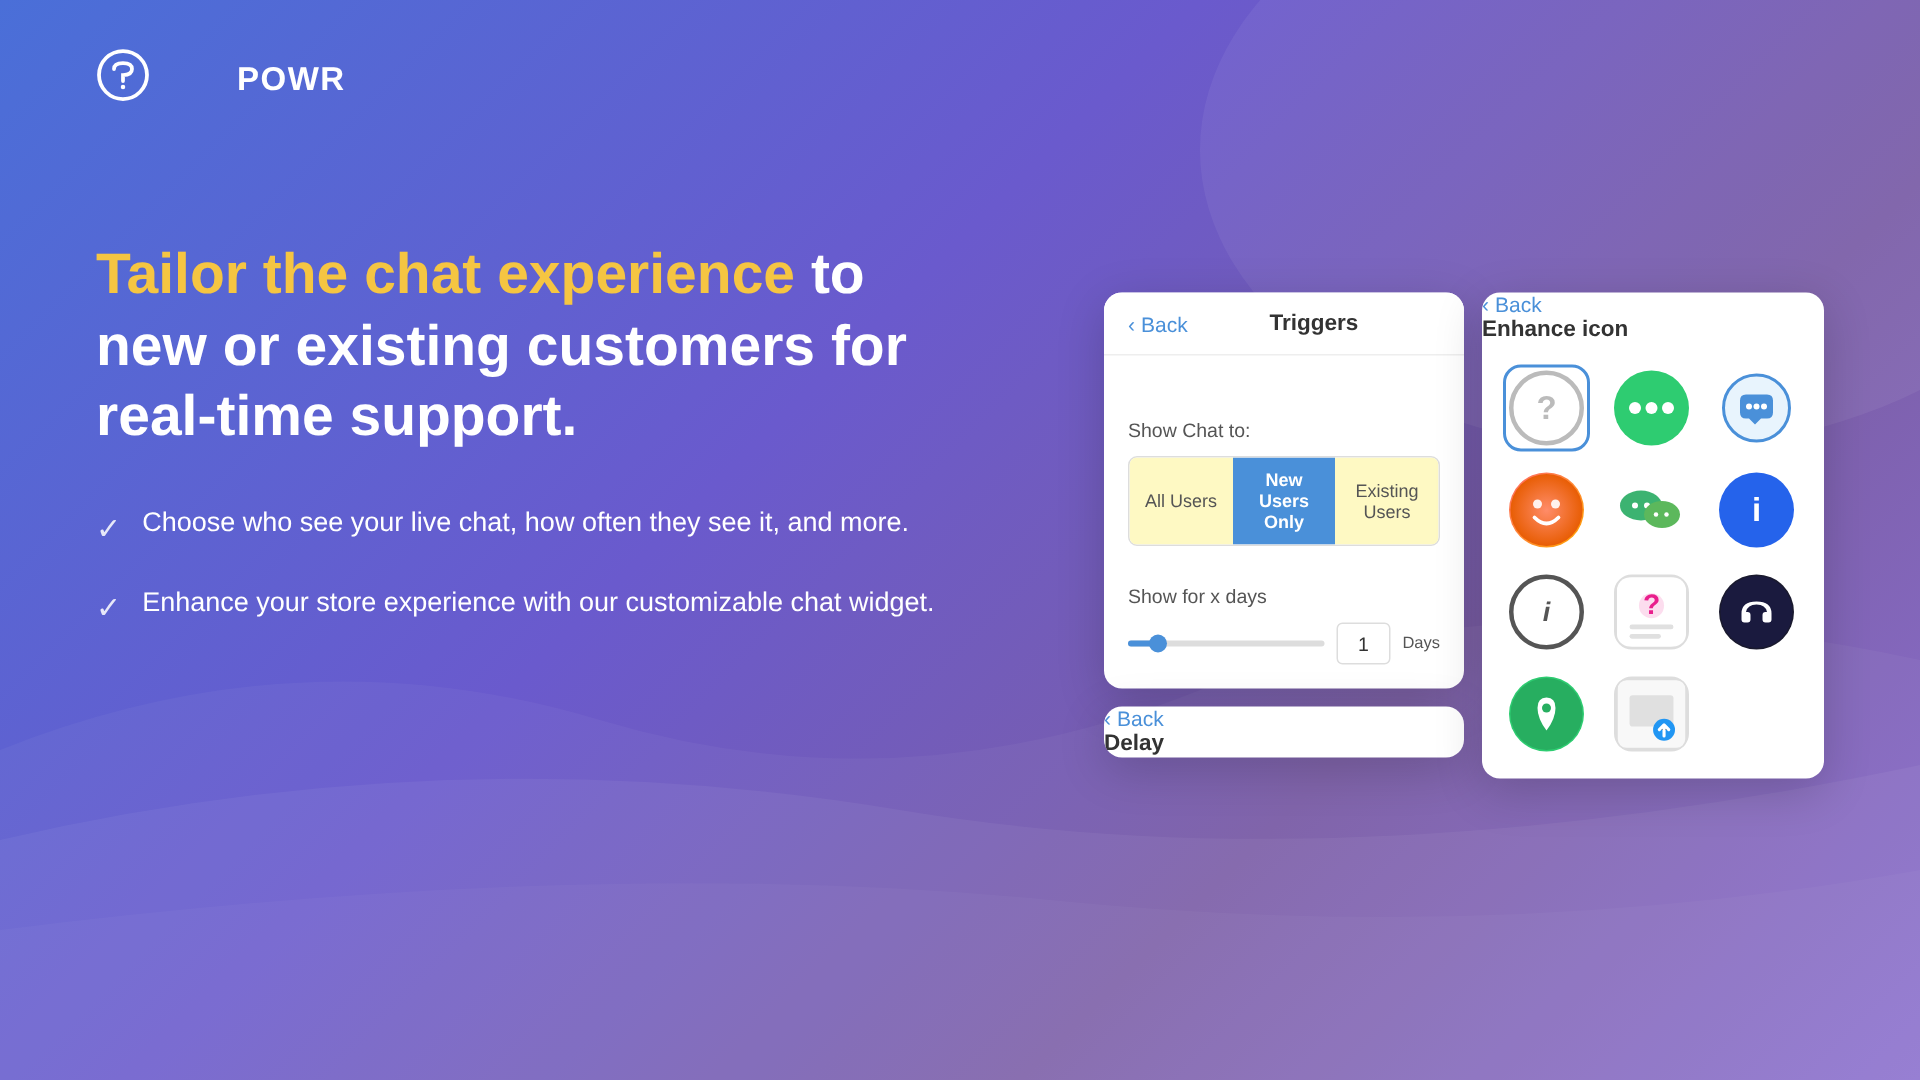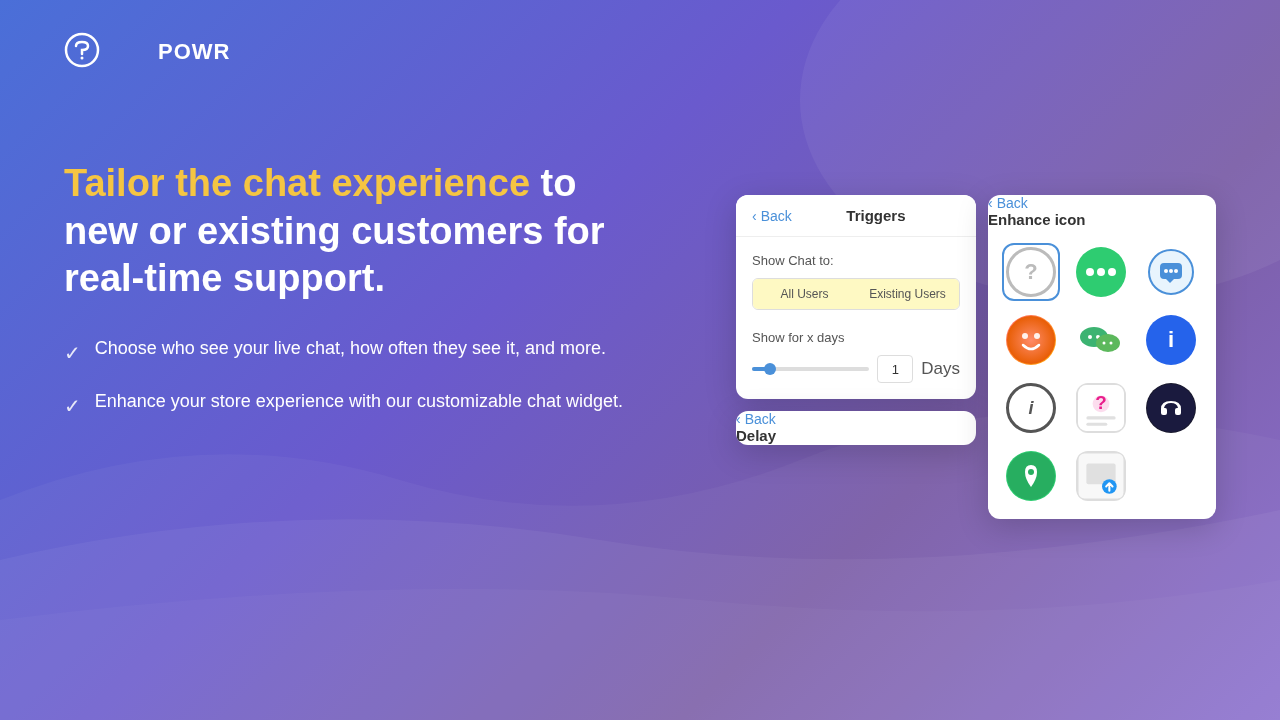--- a/index.html
+++ b/index.html
@@ -133,20 +133,21 @@
       font-weight: 600;
       color: #333;
     }
     .panel-body {
       padding: 16px;
     }
     .section-label {
       font-size: 13px;
       color: #555;
       margin-bottom: 10px;
+      margin-top: 26px;
     }
 
     
     .toggle-group {
       display: flex;
       border: 1px solid #ddd;
       border-radius: 6px;
       overflow: hidden;
       margin-bottom: 20px;
     }
@@ -208,21 +209,21 @@
       height: 28px;
       border: 1px solid #ddd;
       border-radius: 4px;
       display: flex;
       align-items: center;
       justify-content: center;
       font-size: 13px;
       color: #333;
     }
     .unit-label {
-      font-size: 17px;
+      font-size: 11px;
       color: #555;
     }
     .delay-panel {
       width: 240px;
     }
 
     
     .bubble-panel {
       width: 228px;
     }
@@ -381,20 +382,21 @@
         <div class="back-btn">
           <span>‹</span>
           <span>Back</span>
         </div>
         <span class="panel-title">Triggers</span>
       </div>
       <div class="panel-body">
         <div class="section-label">Show Chat to:</div>
         <div class="toggle-group">
           <button class="toggle-btn">All Users</button>
+          <button class="toggle-btn active">New Users Only</button>
           <button class="toggle-btn">Existing Users</button>
         </div>
         <div class="slider-section">
           <div class="section-label">Show for x days</div>
           <div class="slider-row">
             <div class="slider-track">
               <div class="slider-fill"></div>
               <div class="slider-thumb"></div>
             </div>
             <div class="value-box">1</div>

